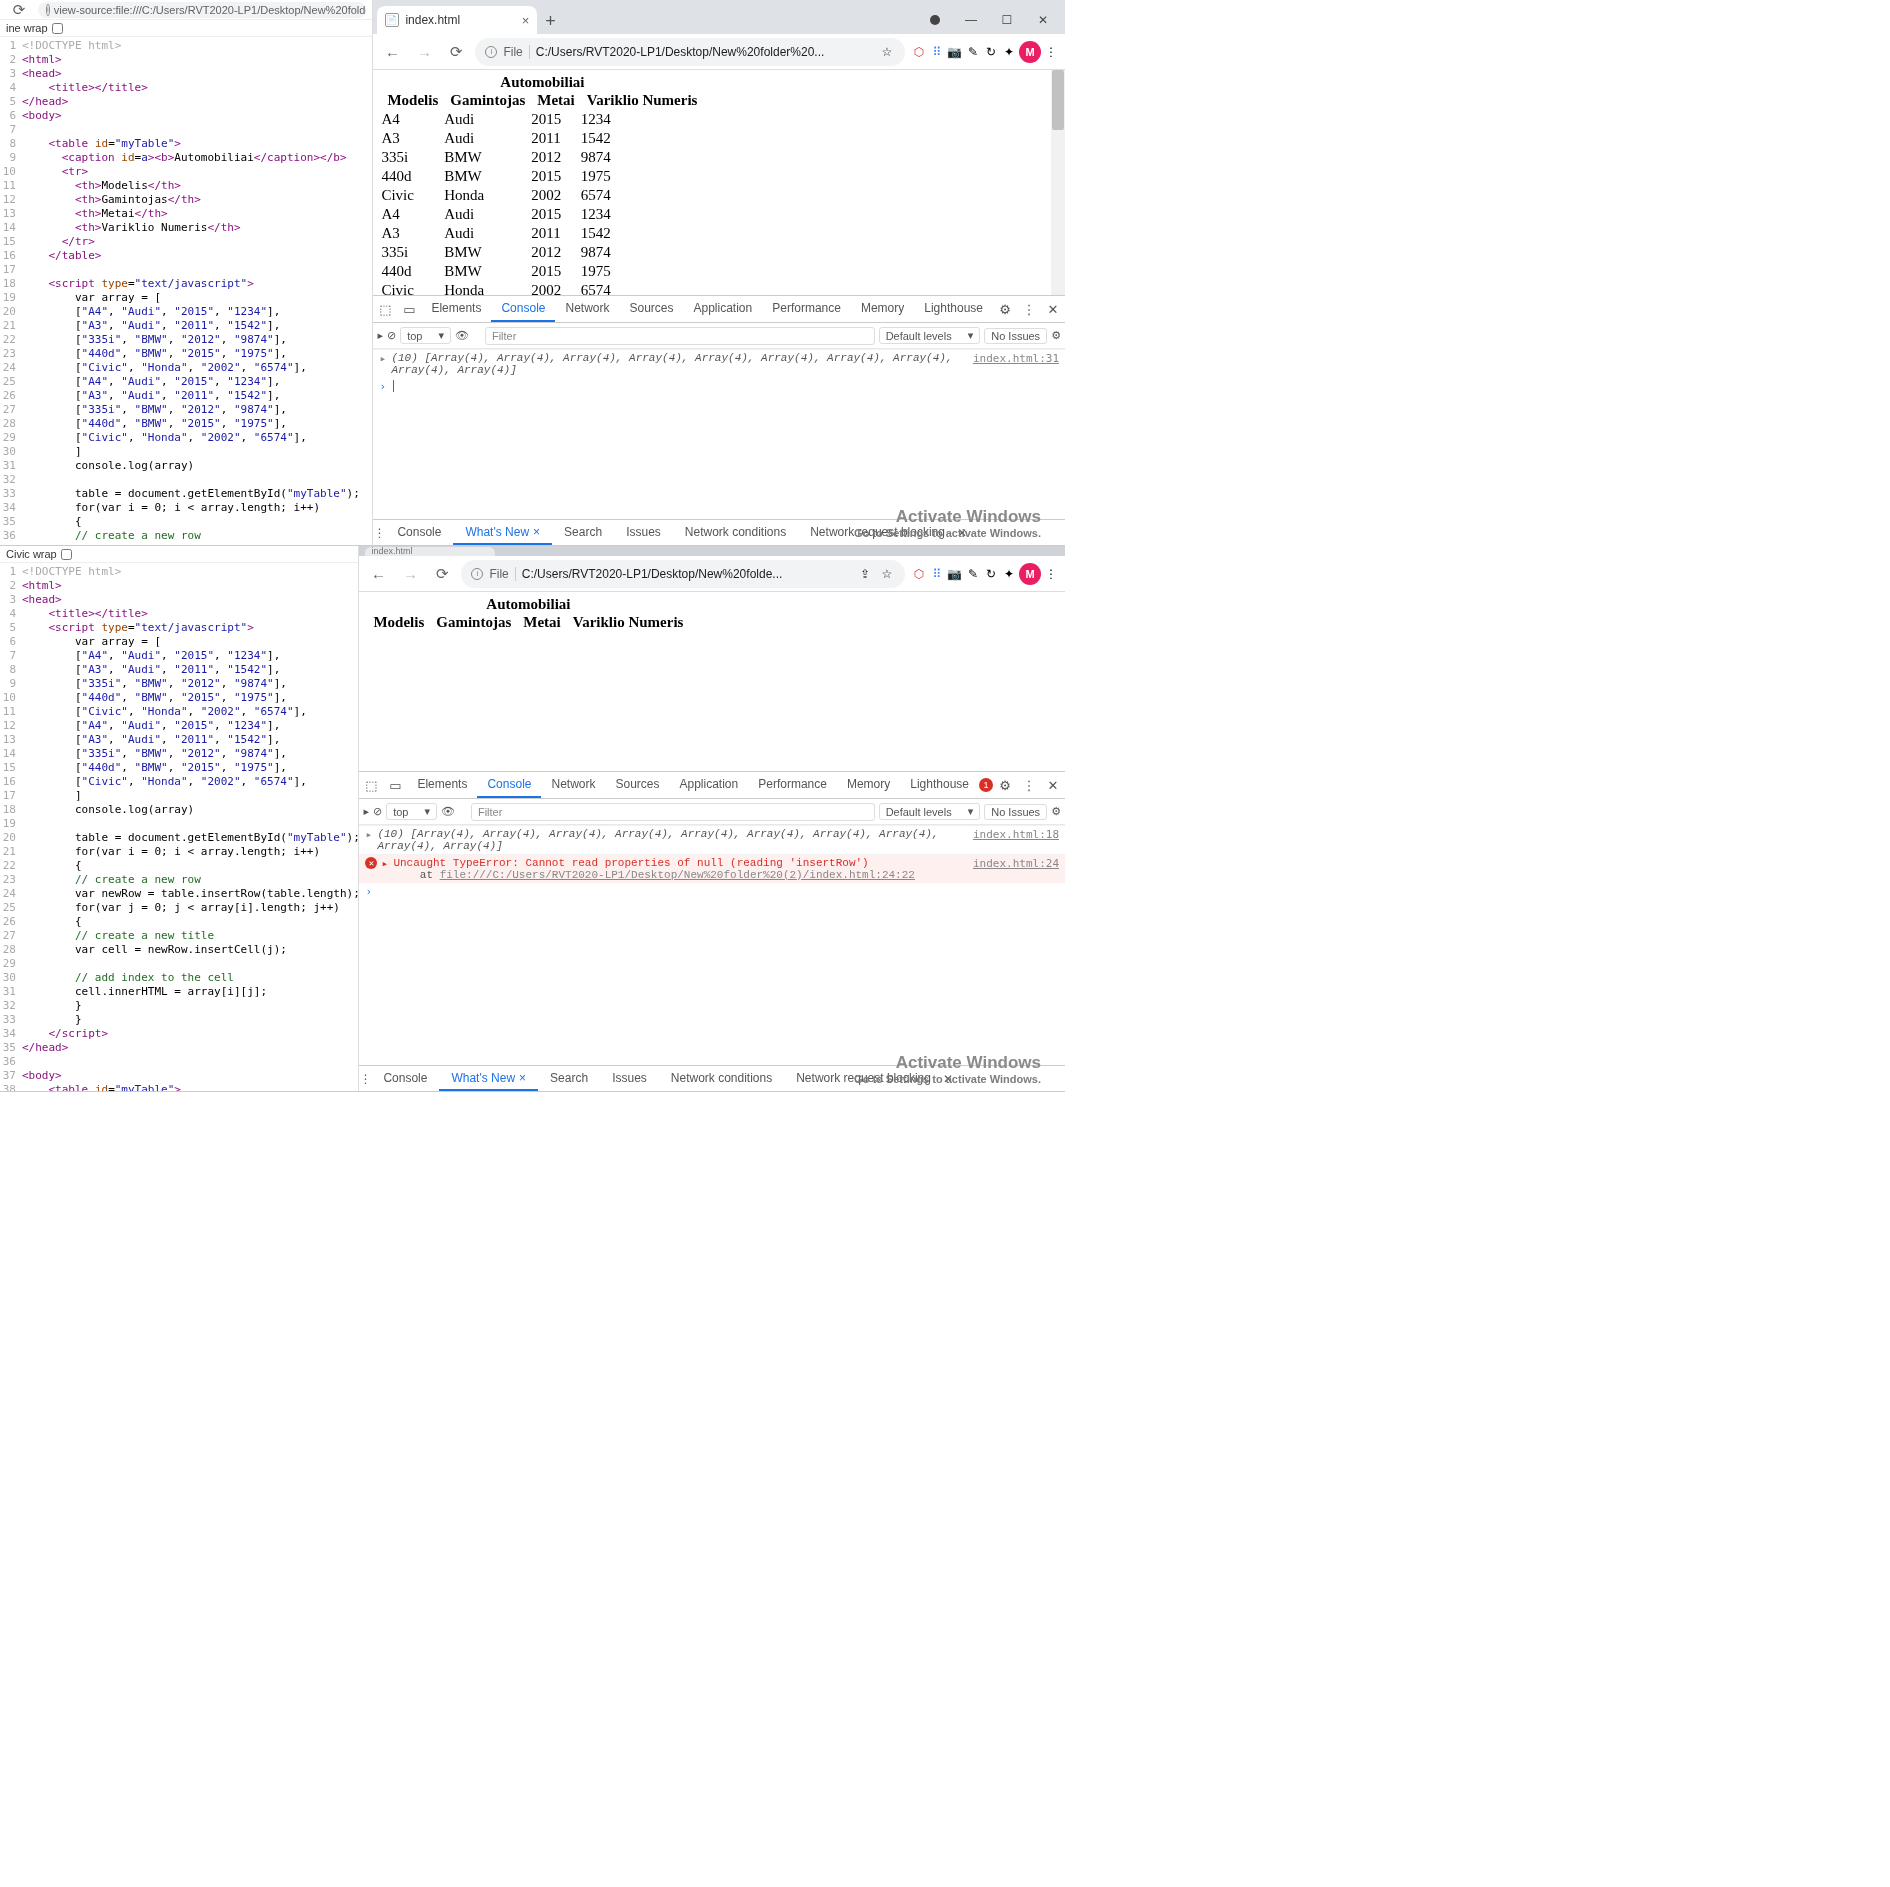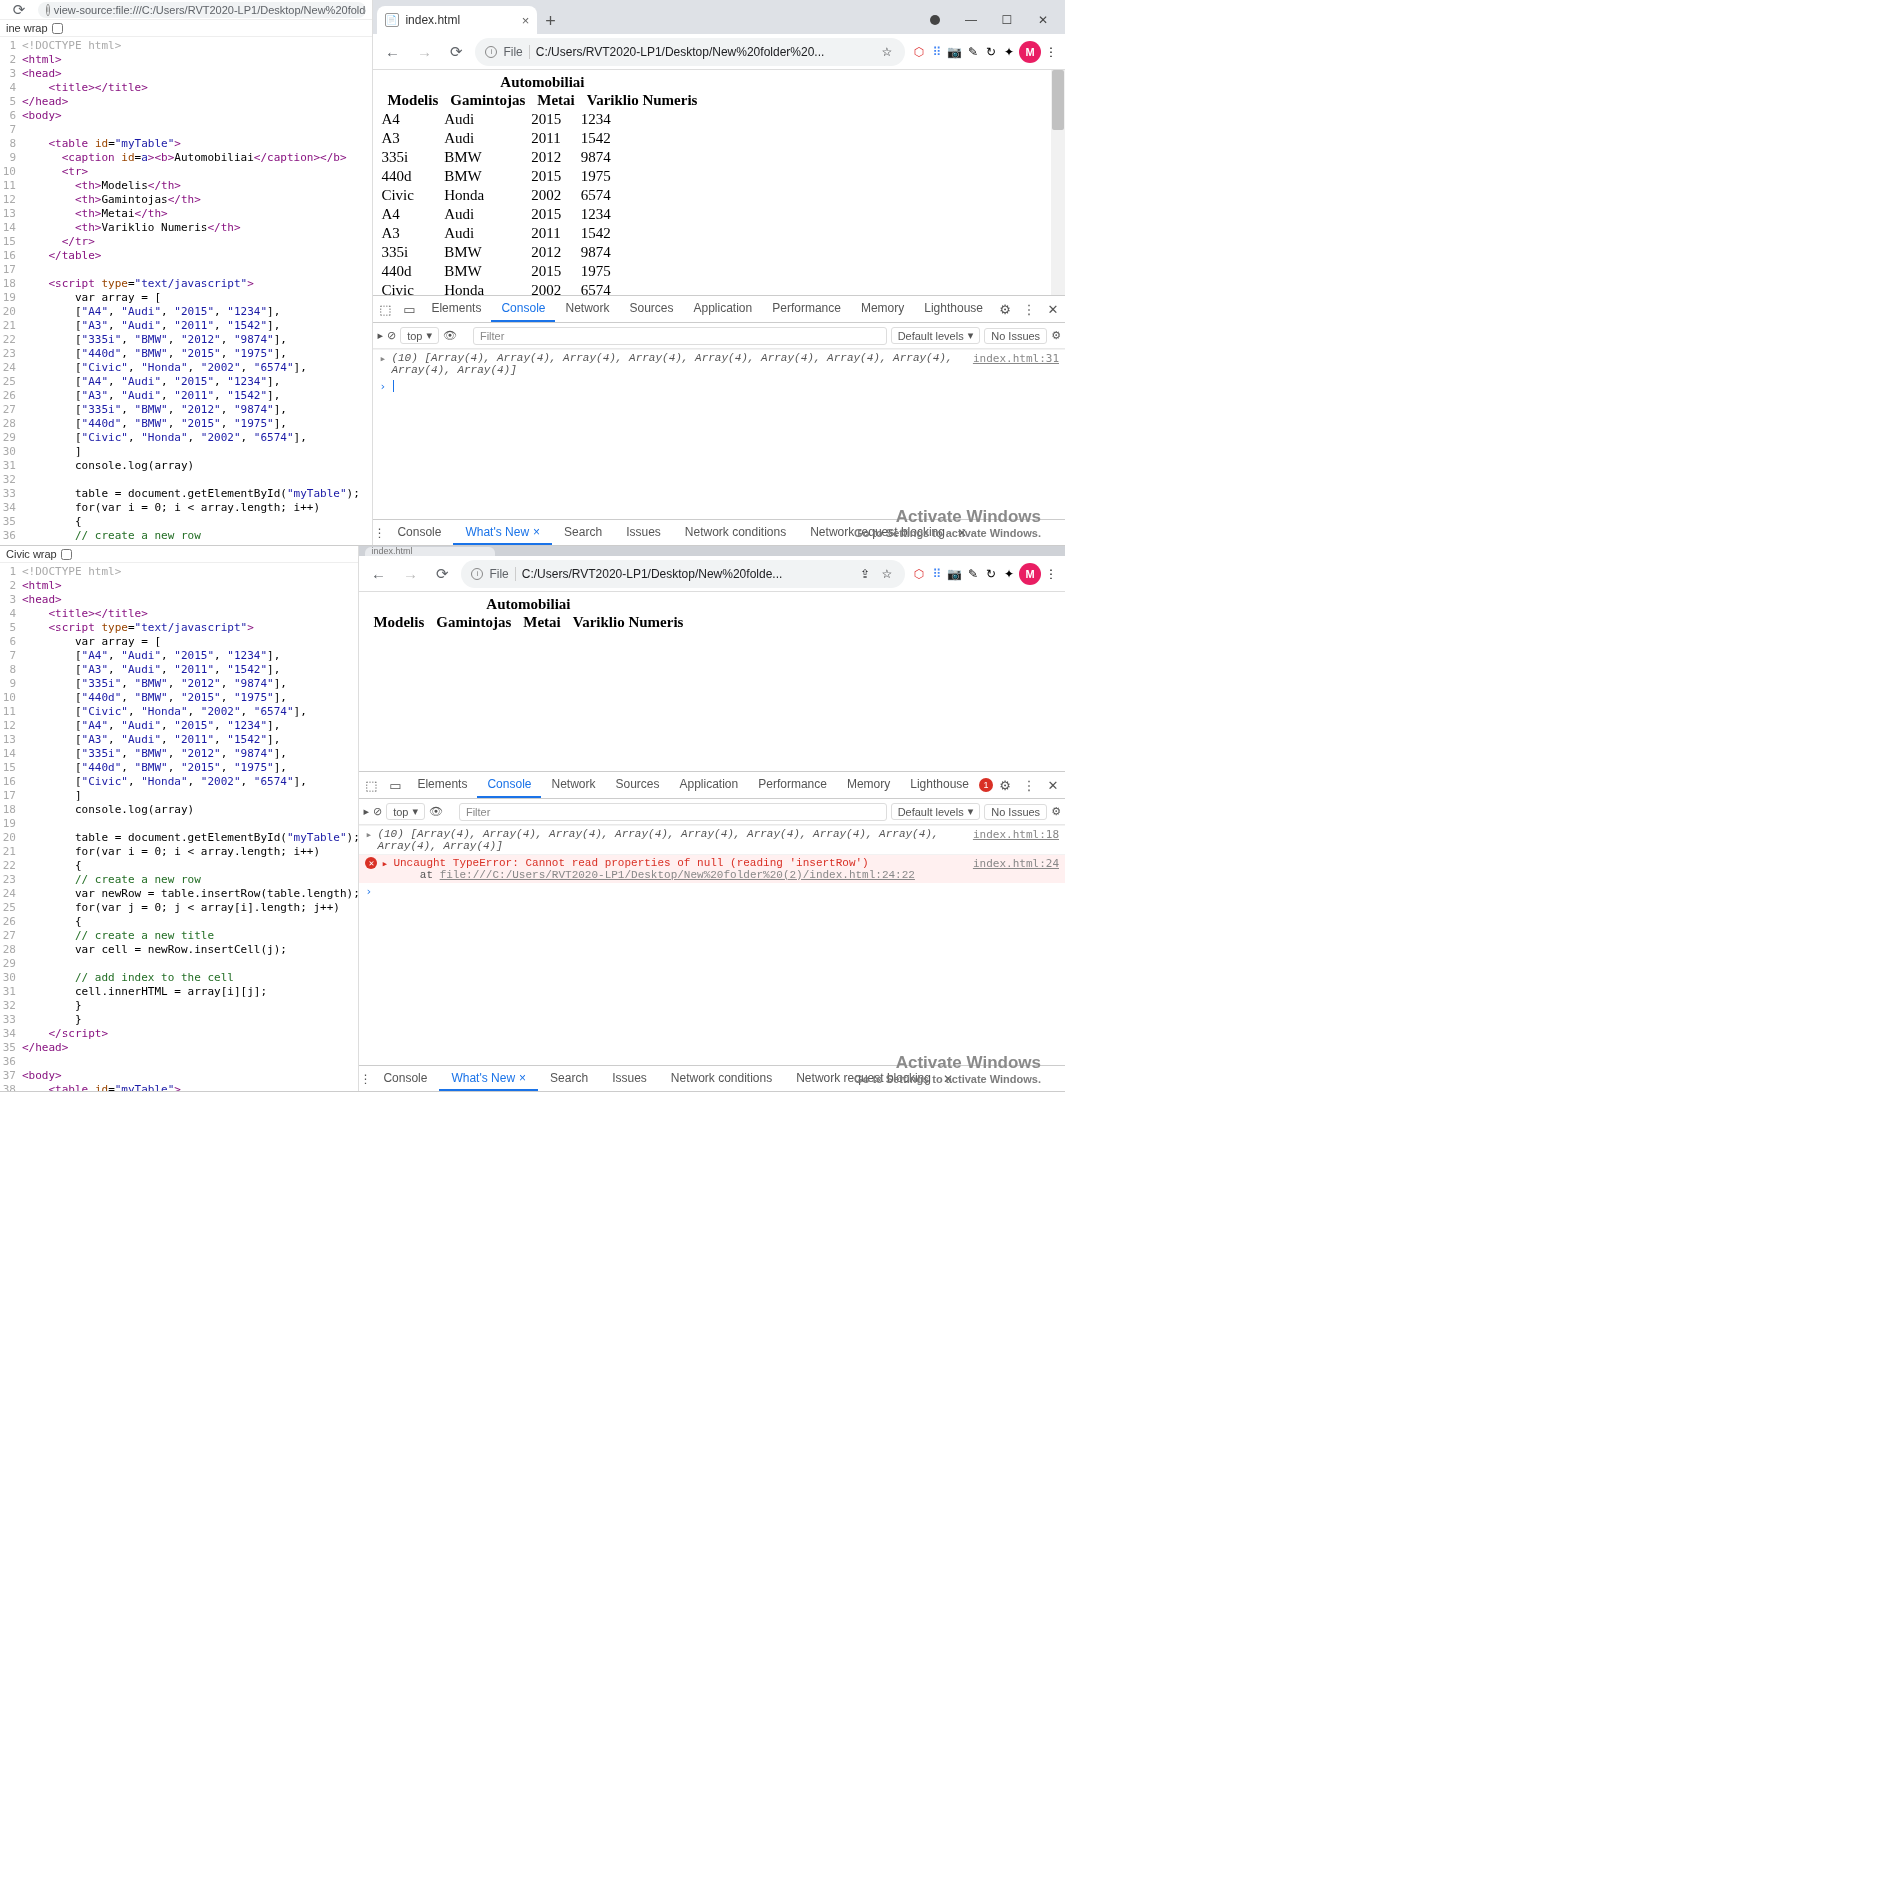--- a/index.html
+++ b/index.html
@@ -46,21 +46,21 @@
   table.car th { font-weight: bold; text-align:left; padding: 1px 6px; }
   table.car td { padding: 1px 10px 1px 0; }
   .devtools { border-top: 1px solid #ccc; display:flex; flex-direction:column; height: 250px; background:#fff; }
   .dt-tabs { height: 27px; display:flex; align-items:center; border-bottom:1px solid #ccc; font-size:12px; color:#555; }
   .dt-tabs .dtb { padding: 0 10px; height:100%; display:flex; align-items:center; border-bottom:2px solid transparent; }
   .dt-tabs .dtb.active { color:#1a73e8; border-bottom-color:#1a73e8; }
   .dt-tabs .dicon { width:24px; display:flex; align-items:center; justify-content:center; font-size:13px; }
   .dt-tabs .spacer { flex:1; }
   .dt-filter { height:26px; display:flex; align-items:center; border-bottom:1px solid #e8e8e8; font-size:11px; color:#555; gap:4px; padding:0 4px; }
   .dt-filter .fld { flex:1; height:18px; border:1px solid #ddd; border-radius:3px; padding:0 6px; color:#888; display:flex; align-items:center;margin-left:12px; }
-  .dt-filter .lvl { border:1px solid #ddd; border-radius:3px; padding:1px 6px; display:flex; align-items:center; gap:4px; }
+  .dt-filter .lvl { border:1px solid #ddd; border-radius:3px; padding:1px 6px; display:flex; align-items:center; gap:16px; }
   .errbadge { background:#d93025; color:#fff; border-radius:50%; width:14px; height:14px; font-size:9px; display:flex; align-items:center; justify-content:center; }
   .console-body { flex:1; overflow:auto; font-family: Consolas, monospace; font-size:11px; }
   .crow { display:flex; padding:2px 6px; border-top:1px solid #f2f2f2; }
   .crow .arrow { width:12px; color:#888; }
   .crow .msg { flex:1; color:#555; font-style: italic; font-family: Liberation Mono, monospace; }
   .crow .src { color:#888; text-decoration: underline; }
   .crow.err { background:#fff0f0; }
   .crow.err .msg { color:#d93025; font-style:normal; }
   .crow.err .errmark { color:#fff; background:#d93025; border-radius:50%; width:12px; height:12px; font-size:9px; display:flex; align-items:center; justify-content:center; margin-right:4px; }
   .crow .errstack { color:#555; }

